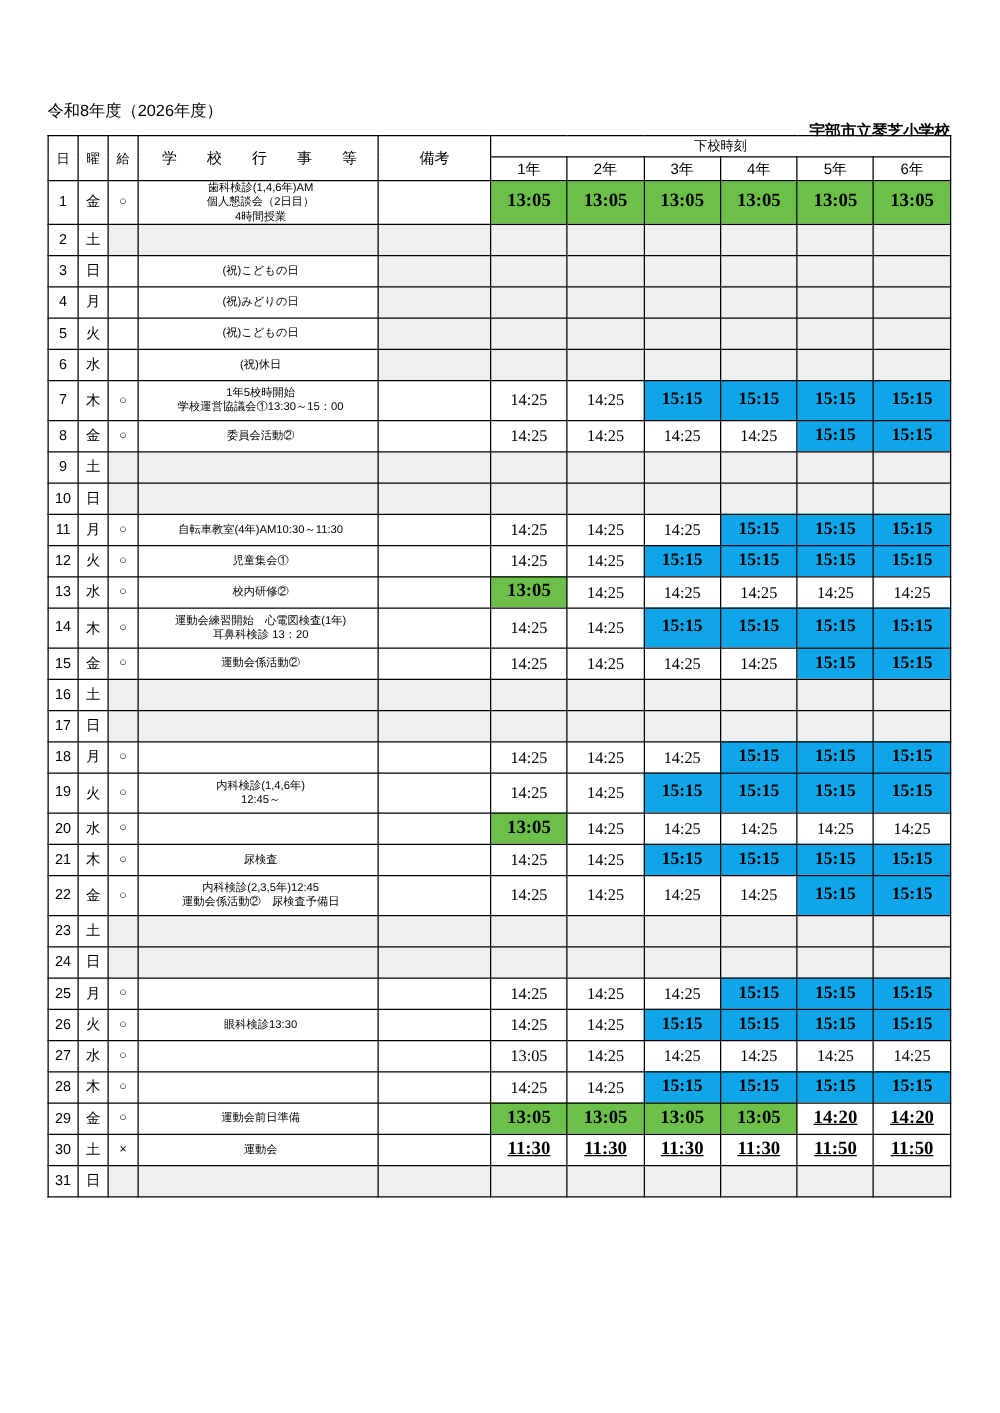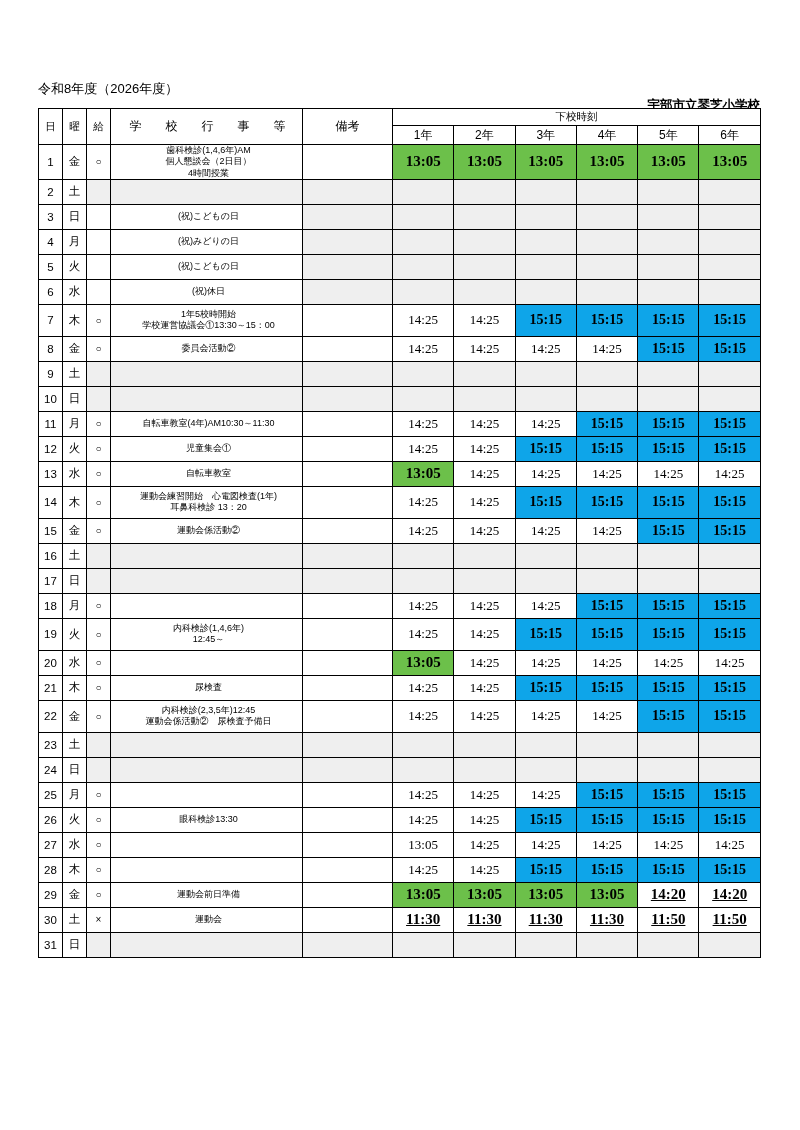--- a/index.html
+++ b/index.html
@@ -326,21 +326,21 @@
           <td class="gr plain">14:25</td>
           <td class="gr yellow">15:15</td>
           <td class="gr yellow">15:15</td>
           <td class="gr yellow">15:15</td>
           <td class="gr yellow">15:15</td>
         </tr>
         <tr class="row">
           <td class="day">13</td>
           <td class="dow">水</td>
           <td class="kyu">○</td>
-          <td class="event">自転車教室</td>
+          <td class="event">校内研修②</td>
           <td class="memo"></td>
           <td class="gr green">13:05</td>
           <td class="gr plain">14:25</td>
           <td class="gr plain">14:25</td>
           <td class="gr plain">14:25</td>
           <td class="gr plain">14:25</td>
           <td class="gr plain">14:25</td>
         </tr>
         <tr class="row tall">
           <td class="day">14</td>

